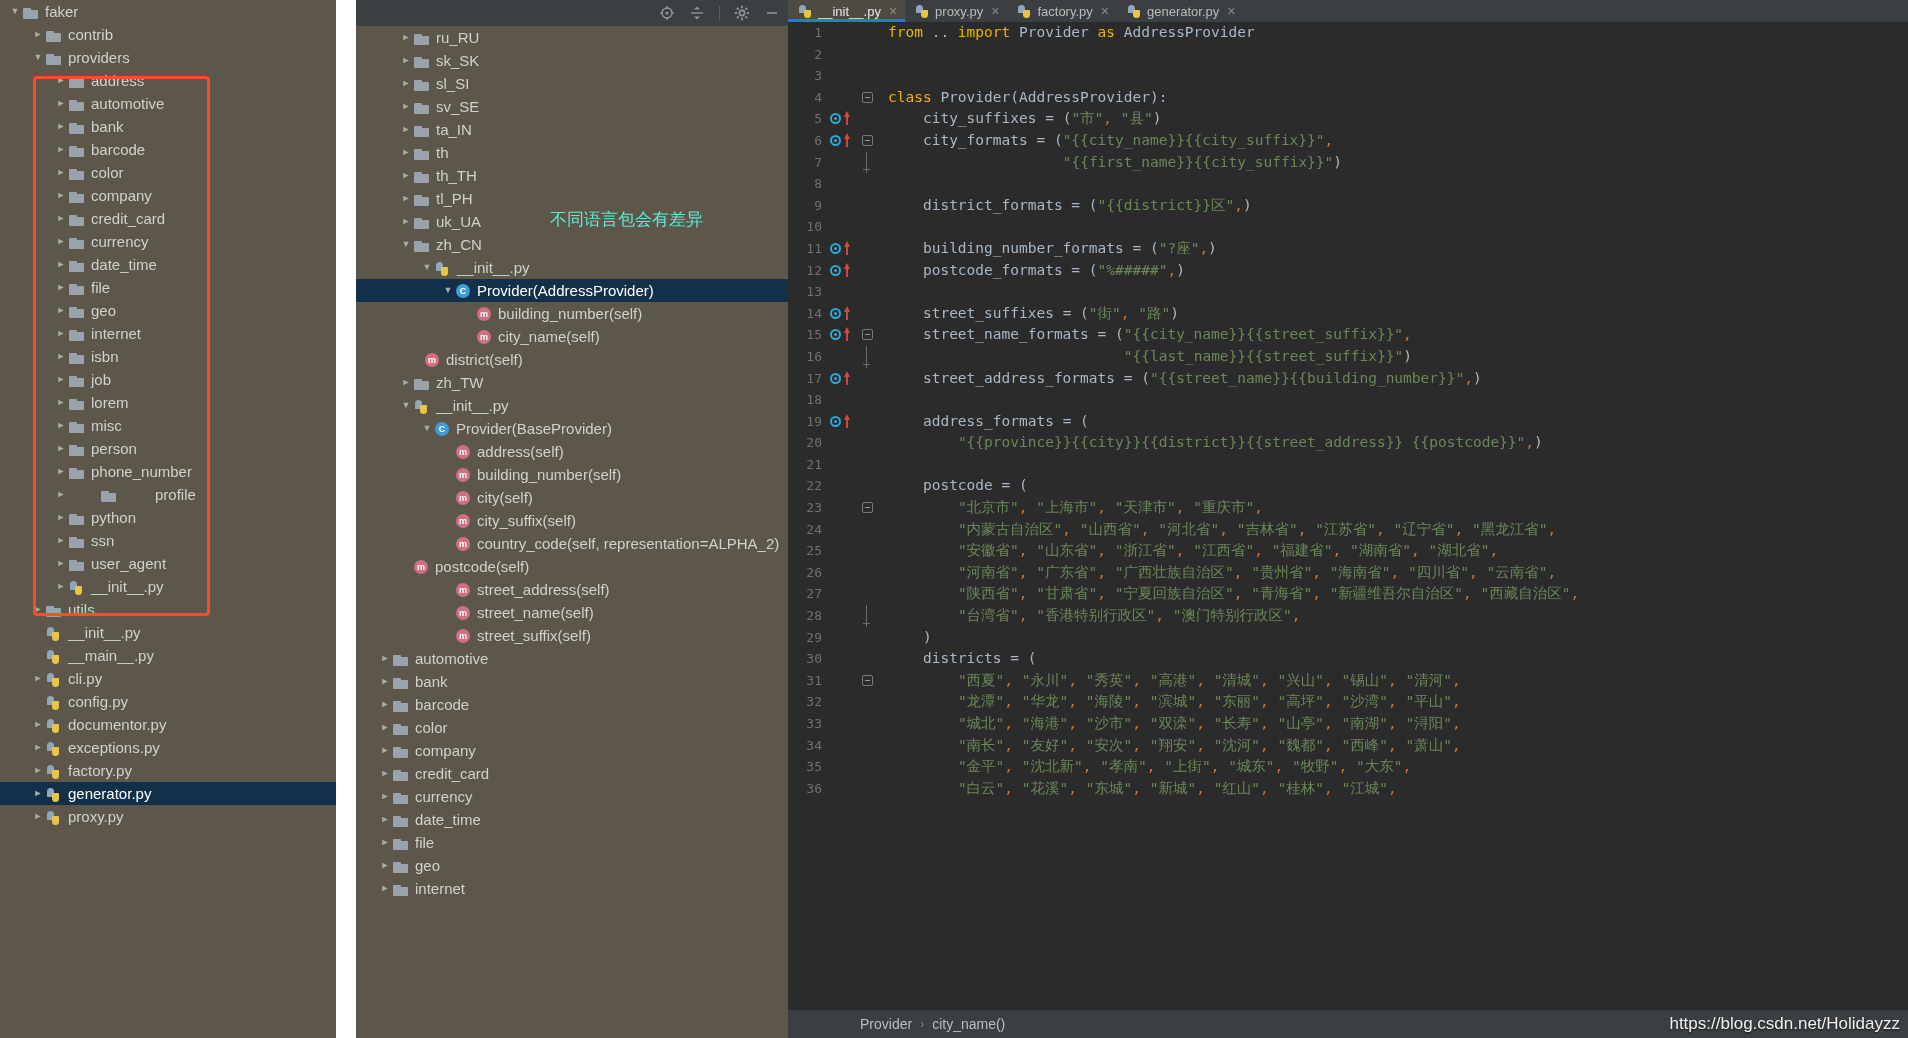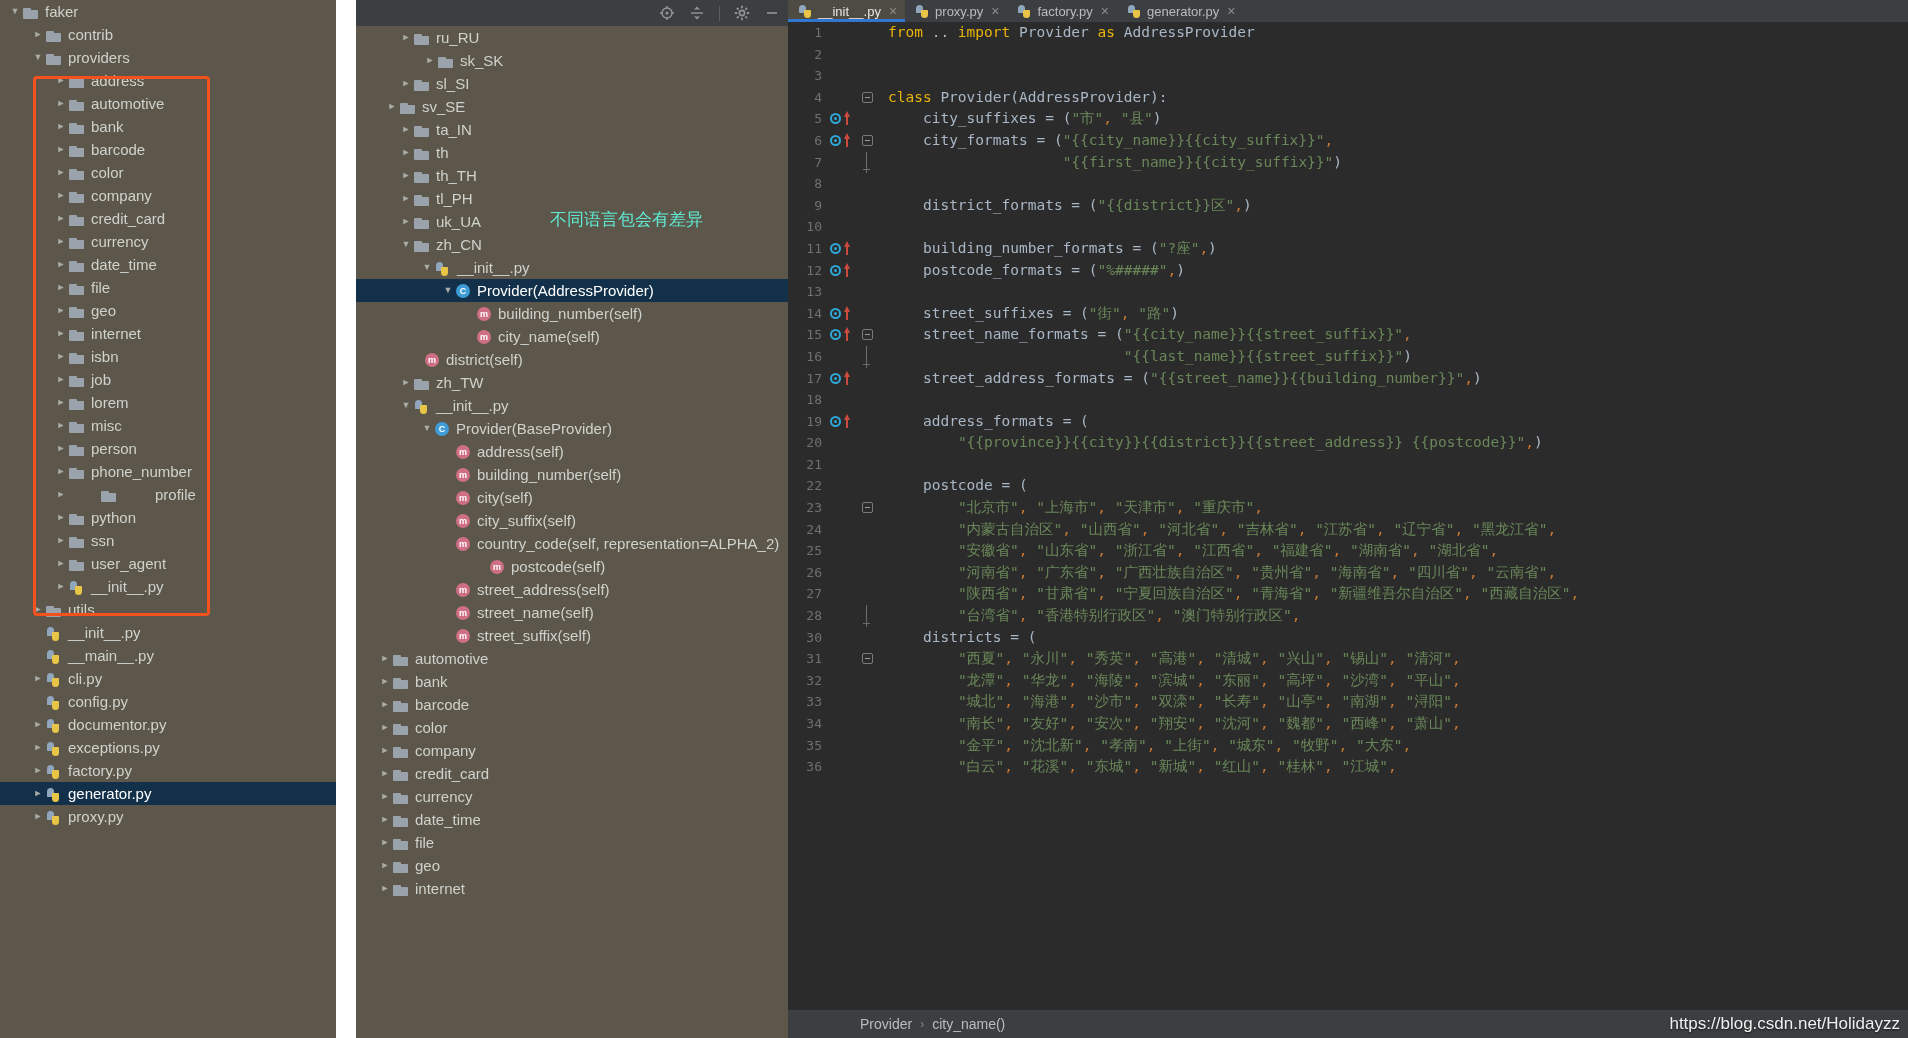--- a/index.html
+++ b/index.html
@@ -392,31 +392,31 @@
           <path d="M3 8h10" stroke="#b0b0b0" stroke-width="1.6"></path>
         </svg>
       </span>
     </div>
     <div class="tree" id="mid-tree" style="padding-top: 0px;">
         <div class="row" style="padding-left: 43px;">
           <span class="arrow closed"></span>
           <span class="ico folder"></span>
           <span>ru_RU</span>
         </div>
-        <div class="row" style="padding-left: 43px; margin-left: 24px;">
+        <div class="row" style="padding-left: 43px;">
           <span class="arrow closed"></span>
           <span class="ico folder"></span>
           <span>sk_SK</span>
         </div>
         <div class="row" style="padding-left: 43px;">
           <span class="arrow closed"></span>
           <span class="ico folder"></span>
           <span>sl_SI</span>
         </div>
-        <div class="row" style="padding-left: 29px;">
+        <div class="row" style="padding-left: 43px;">
           <span class="arrow closed"></span>
           <span class="ico folder"></span>
           <span>sv_SE</span>
         </div>
         <div class="row" style="padding-left: 43px;">
           <span class="arrow closed"></span>
           <span class="ico folder"></span>
           <span>ta_IN</span>
         </div>
         <div class="row" style="padding-left: 43px;">
@@ -502,21 +502,21 @@
         <div class="row" style="padding-left: 85px;">
           <span class="arrow none"></span>
           <span class="ico mth"></span>
           <span>city_suffix(self)</span>
         </div>
         <div class="row" style="padding-left: 85px;">
           <span class="arrow none"></span>
           <span class="ico mth"></span>
           <span>country_code(self, representation=ALPHA_2)</span>
         </div>
-        <div class="row" style="padding-left: 119px;">
+        <div class="row" style="padding-left: 43px;">
           <span class="arrow none"></span>
           <span class="ico mth"></span>
           <span>postcode(self)</span>
         </div>
         <div class="row" style="padding-left: 85px;">
           <span class="arrow none"></span>
           <span class="ico mth"></span>
           <span>street_address(self)</span>
         </div>
         <div class="row" style="padding-left: 85px;">
@@ -635,20 +635,21 @@
         <div class="cline"><span class="gutter">19</span><span class="marks"><span class="mk-bp"></span><span class="mk-up"></span></span><span class="ctext"><span class="p"> </span><span class="p"> </span><span class="p"> </span><span class="p"> </span><span class="n">address_formats</span><span class="p"> </span><span class="p">=</span><span class="p"> </span><span class="p">(</span></span></div>
         <div class="cline"><span class="gutter">20</span><span class="marks"></span><span class="ctext"><span class="p"> </span><span class="p"> </span><span class="p"> </span><span class="p"> </span><span class="p"> </span><span class="p"> </span><span class="p"> </span><span class="p"> </span><span class="s">"{{province}}{{city}}{{district}}{{street_address}} {{postcode}}"</span><span class="cm">,</span><span class="p">)</span></span></div>
         <div class="cline"><span class="gutter">21</span><span class="marks"></span><span class="ctext"></span></div>
         <div class="cline"><span class="gutter">22</span><span class="marks"></span><span class="ctext"><span class="p"> </span><span class="p"> </span><span class="p"> </span><span class="p"> </span><span class="n">postcode</span><span class="p"> </span><span class="p">=</span><span class="p"> </span><span class="p">(</span></span></div>
         <div class="cline"><span class="gutter">23</span><span class="marks"><span class="mk-fold"></span></span><span class="ctext"><span class="p"> </span><span class="p"> </span><span class="p"> </span><span class="p"> </span><span class="p"> </span><span class="p"> </span><span class="p"> </span><span class="p"> </span><span class="s">"北京市"</span><span class="cm">,</span><span class="p"> </span><span class="s">"上海市"</span><span class="cm">,</span><span class="p"> </span><span class="s">"天津市"</span><span class="cm">,</span><span class="p"> </span><span class="s">"重庆市"</span><span class="cm">,</span></span></div>
         <div class="cline"><span class="gutter">24</span><span class="marks"></span><span class="ctext"><span class="p"> </span><span class="p"> </span><span class="p"> </span><span class="p"> </span><span class="p"> </span><span class="p"> </span><span class="p"> </span><span class="p"> </span><span class="s">"内蒙古自治区"</span><span class="cm">,</span><span class="p"> </span><span class="s">"山西省"</span><span class="cm">,</span><span class="p"> </span><span class="s">"河北省"</span><span class="cm">,</span><span class="p"> </span><span class="s">"吉林省"</span><span class="cm">,</span><span class="p"> </span><span class="s">"江苏省"</span><span class="cm">,</span><span class="p"> </span><span class="s">"辽宁省"</span><span class="cm">,</span><span class="p"> </span><span class="s">"黑龙江省"</span><span class="cm">,</span></span></div>
         <div class="cline"><span class="gutter">25</span><span class="marks"></span><span class="ctext"><span class="p"> </span><span class="p"> </span><span class="p"> </span><span class="p"> </span><span class="p"> </span><span class="p"> </span><span class="p"> </span><span class="p"> </span><span class="s">"安徽省"</span><span class="cm">,</span><span class="p"> </span><span class="s">"山东省"</span><span class="cm">,</span><span class="p"> </span><span class="s">"浙江省"</span><span class="cm">,</span><span class="p"> </span><span class="s">"江西省"</span><span class="cm">,</span><span class="p"> </span><span class="s">"福建省"</span><span class="cm">,</span><span class="p"> </span><span class="s">"湖南省"</span><span class="cm">,</span><span class="p"> </span><span class="s">"湖北省"</span><span class="cm">,</span></span></div>
         <div class="cline"><span class="gutter">26</span><span class="marks"></span><span class="ctext"><span class="p"> </span><span class="p"> </span><span class="p"> </span><span class="p"> </span><span class="p"> </span><span class="p"> </span><span class="p"> </span><span class="p"> </span><span class="s">"河南省"</span><span class="cm">,</span><span class="p"> </span><span class="s">"广东省"</span><span class="cm">,</span><span class="p"> </span><span class="s">"广西壮族自治区"</span><span class="cm">,</span><span class="p"> </span><span class="s">"贵州省"</span><span class="cm">,</span><span class="p"> </span><span class="s">"海南省"</span><span class="cm">,</span><span class="p"> </span><span class="s">"四川省"</span><span class="cm">,</span><span class="p"> </span><span class="s">"云南省"</span><span class="cm">,</span></span></div>
         <div class="cline"><span class="gutter">27</span><span class="marks"></span><span class="ctext"><span class="p"> </span><span class="p"> </span><span class="p"> </span><span class="p"> </span><span class="p"> </span><span class="p"> </span><span class="p"> </span><span class="p"> </span><span class="s">"陕西省"</span><span class="cm">,</span><span class="p"> </span><span class="s">"甘肃省"</span><span class="cm">,</span><span class="p"> </span><span class="s">"宁夏回族自治区"</span><span class="cm">,</span><span class="p"> </span><span class="s">"青海省"</span><span class="cm">,</span><span class="p"> </span><span class="s">"新疆维吾尔自治区"</span><span class="cm">,</span><span class="p"> </span><span class="s">"西藏自治区"</span><span class="cm">,</span></span></div>
         <div class="cline"><span class="gutter">28</span><span class="marks"><span class="mk-foldend"></span></span><span class="ctext"><span class="p"> </span><span class="p"> </span><span class="p"> </span><span class="p"> </span><span class="p"> </span><span class="p"> </span><span class="p"> </span><span class="p"> </span><span class="s">"台湾省"</span><span class="cm">,</span><span class="p"> </span><span class="s">"香港特别行政区"</span><span class="cm">,</span><span class="p"> </span><span class="s">"澳门特别行政区"</span><span class="cm">,</span></span></div>
+        <div class="cline"><span class="gutter">29</span><span class="marks"></span><span class="ctext"><span class="p"> </span><span class="p"> </span><span class="p"> </span><span class="p"> </span><span class="p">)</span></span></div>
         <div class="cline"><span class="gutter">30</span><span class="marks"></span><span class="ctext"><span class="p"> </span><span class="p"> </span><span class="p"> </span><span class="p"> </span><span class="n">districts</span><span class="p"> </span><span class="p">=</span><span class="p"> </span><span class="p">(</span></span></div>
         <div class="cline"><span class="gutter">31</span><span class="marks"><span class="mk-fold"></span></span><span class="ctext"><span class="p"> </span><span class="p"> </span><span class="p"> </span><span class="p"> </span><span class="p"> </span><span class="p"> </span><span class="p"> </span><span class="p"> </span><span class="s">"西夏"</span><span class="cm">,</span><span class="p"> </span><span class="s">"永川"</span><span class="cm">,</span><span class="p"> </span><span class="s">"秀英"</span><span class="cm">,</span><span class="p"> </span><span class="s">"高港"</span><span class="cm">,</span><span class="p"> </span><span class="s">"清城"</span><span class="cm">,</span><span class="p"> </span><span class="s">"兴山"</span><span class="cm">,</span><span class="p"> </span><span class="s">"锡山"</span><span class="cm">,</span><span class="p"> </span><span class="s">"清河"</span><span class="cm">,</span></span></div>
         <div class="cline"><span class="gutter">32</span><span class="marks"></span><span class="ctext"><span class="p"> </span><span class="p"> </span><span class="p"> </span><span class="p"> </span><span class="p"> </span><span class="p"> </span><span class="p"> </span><span class="p"> </span><span class="s">"龙潭"</span><span class="cm">,</span><span class="p"> </span><span class="s">"华龙"</span><span class="cm">,</span><span class="p"> </span><span class="s">"海陵"</span><span class="cm">,</span><span class="p"> </span><span class="s">"滨城"</span><span class="cm">,</span><span class="p"> </span><span class="s">"东丽"</span><span class="cm">,</span><span class="p"> </span><span class="s">"高坪"</span><span class="cm">,</span><span class="p"> </span><span class="s">"沙湾"</span><span class="cm">,</span><span class="p"> </span><span class="s">"平山"</span><span class="cm">,</span></span></div>
         <div class="cline"><span class="gutter">33</span><span class="marks"></span><span class="ctext"><span class="p"> </span><span class="p"> </span><span class="p"> </span><span class="p"> </span><span class="p"> </span><span class="p"> </span><span class="p"> </span><span class="p"> </span><span class="s">"城北"</span><span class="cm">,</span><span class="p"> </span><span class="s">"海港"</span><span class="cm">,</span><span class="p"> </span><span class="s">"沙市"</span><span class="cm">,</span><span class="p"> </span><span class="s">"双滦"</span><span class="cm">,</span><span class="p"> </span><span class="s">"长寿"</span><span class="cm">,</span><span class="p"> </span><span class="s">"山亭"</span><span class="cm">,</span><span class="p"> </span><span class="s">"南湖"</span><span class="cm">,</span><span class="p"> </span><span class="s">"浔阳"</span><span class="cm">,</span></span></div>
         <div class="cline"><span class="gutter">34</span><span class="marks"></span><span class="ctext"><span class="p"> </span><span class="p"> </span><span class="p"> </span><span class="p"> </span><span class="p"> </span><span class="p"> </span><span class="p"> </span><span class="p"> </span><span class="s">"南长"</span><span class="cm">,</span><span class="p"> </span><span class="s">"友好"</span><span class="cm">,</span><span class="p"> </span><span class="s">"安次"</span><span class="cm">,</span><span class="p"> </span><span class="s">"翔安"</span><span class="cm">,</span><span class="p"> </span><span class="s">"沈河"</span><span class="cm">,</span><span class="p"> </span><span class="s">"魏都"</span><span class="cm">,</span><span class="p"> </span><span class="s">"西峰"</span><span class="cm">,</span><span class="p"> </span><span class="s">"萧山"</span><span class="cm">,</span></span></div>
         <div class="cline"><span class="gutter">35</span><span class="marks"></span><span class="ctext"><span class="p"> </span><span class="p"> </span><span class="p"> </span><span class="p"> </span><span class="p"> </span><span class="p"> </span><span class="p"> </span><span class="p"> </span><span class="s">"金平"</span><span class="cm">,</span><span class="p"> </span><span class="s">"沈北新"</span><span class="cm">,</span><span class="p"> </span><span class="s">"孝南"</span><span class="cm">,</span><span class="p"> </span><span class="s">"上街"</span><span class="cm">,</span><span class="p"> </span><span class="s">"城东"</span><span class="cm">,</span><span class="p"> </span><span class="s">"牧野"</span><span class="cm">,</span><span class="p"> </span><span class="s">"大东"</span><span class="cm">,</span></span></div>
         <div class="cline"><span class="gutter">36</span><span class="marks"></span><span class="ctext"><span class="p"> </span><span class="p"> </span><span class="p"> </span><span class="p"> </span><span class="p"> </span><span class="p"> </span><span class="p"> </span><span class="p"> </span><span class="s">"白云"</span><span class="cm">,</span><span class="p"> </span><span class="s">"花溪"</span><span class="cm">,</span><span class="p"> </span><span class="s">"东城"</span><span class="cm">,</span><span class="p"> </span><span class="s">"新城"</span><span class="cm">,</span><span class="p"> </span><span class="s">"红山"</span><span class="cm">,</span><span class="p"> </span><span class="s">"桂林"</span><span class="cm">,</span><span class="p"> </span><span class="s">"江城"</span><span class="cm">,</span></span></div>
       </div>
     <div id="statusbar">
         <span>Provider</span>

